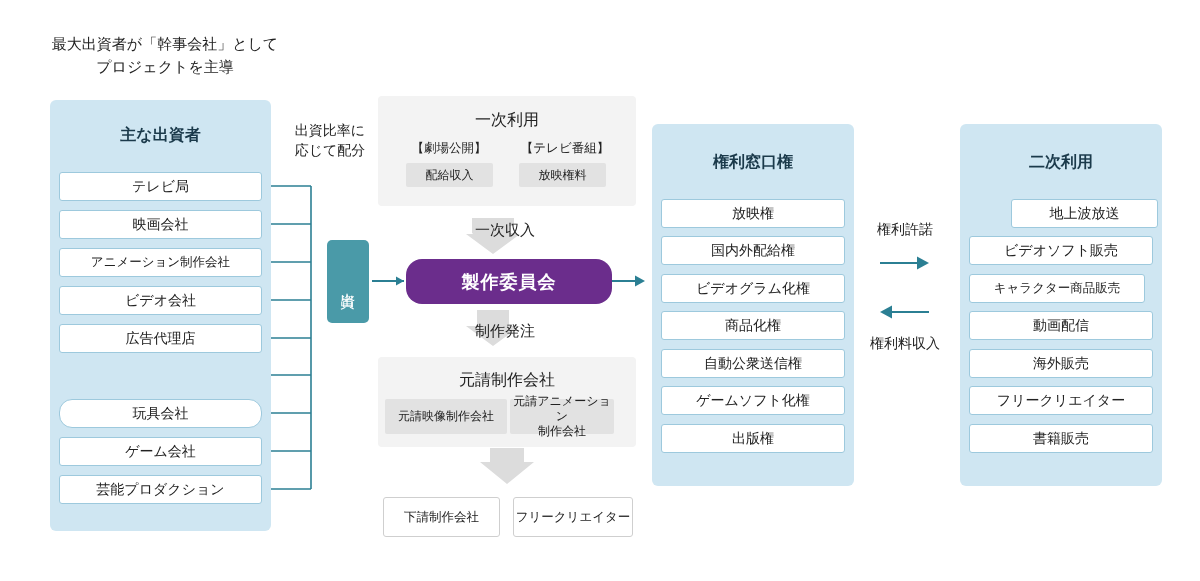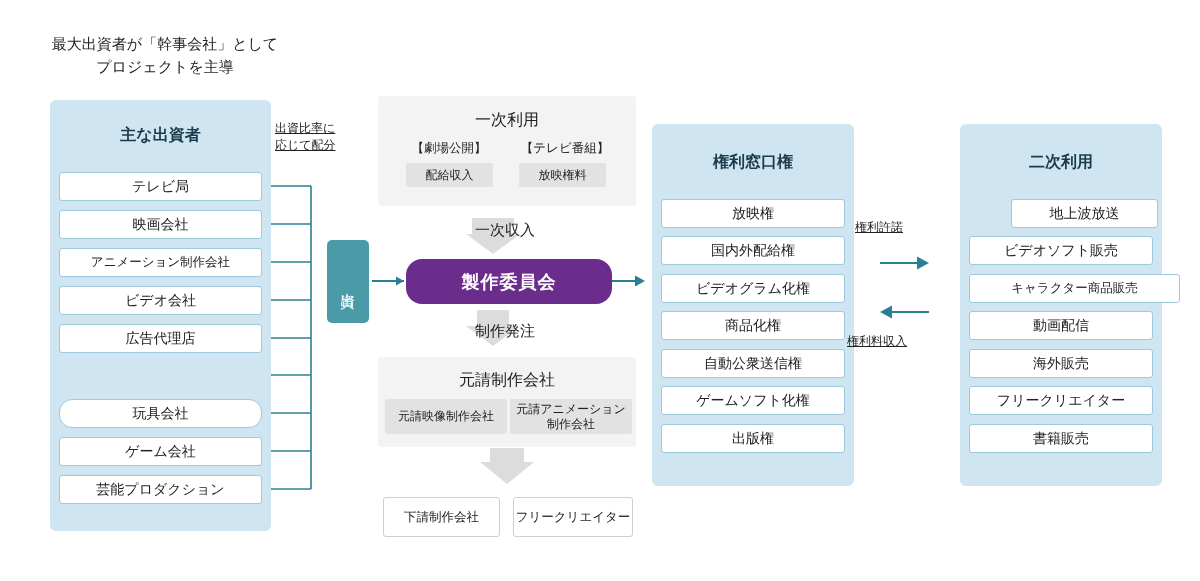--- a/index.html
+++ b/index.html
@@ -119,25 +119,25 @@
     letter-spacing: 1px;
   }
 
   
   .mid-label {
     font-size: 15px;
     color: #222;
     text-align: center;
   }
   .side-label {
-    font-size: 12px;
-    color: #222;
+    font-size: 14px;
+    color: #222;
+    text-align: center;
     line-height: 1.45;
     white-space: pre-line;
-    text-decoration: underline;
   }
 
   svg.deco { position: absolute; left: 0; top: 0; width: 1200px; height: 581px; overflow: visible; pointer-events: none; }
 </style>
 </head>
 <body>
 
 <div class="canvas">
 
   <svg class="deco">
@@ -204,21 +204,21 @@
 
   <div class="abs mid-label" style="left:405px; top:221px; width:200px;">一次収入</div>
 
   <div class="abs purple-box" style="left:406px; top:259px; width:206px; height:45px;">製作委員会</div>
 
   <div class="abs mid-label" style="left:405px; top:322px; width:200px;">制作発注</div>
 
   <div class="abs panel-grey" style="left:378px; top:357px; width:258px; height:90px;"></div>
   <div class="abs grey-title" style="left:378px; top:370px; width:258px;">元請制作会社</div>
   <div class="abs grey-chip" style="left:385px; top:399px; width:122px; height:35px;">元請映像制作会社</div>
-  <div class="abs grey-chip" style="left:510px; top:399px; width:122px; height:35px;align-items:center;">
+  <div class="abs grey-chip" style="left:510px; top:399px; width:104px; height:35px;align-items:center;">
     <span style="white-space: pre-line;">元請アニメーション
 制作会社</span>
   </div>
 
   <div class="abs outline-box" style="left:383px; top:497px; width:117px; height:40px;">下請制作会社</div>
   <div class="abs outline-box" style="left:513px; top:497px; width:120px; height:40px;">フリークリエイター</div>
 
   <div class="abs panel-blue" style="left:652px; top:124px; width:202px; height:362px;"></div>
   <div class="abs panel-title" style="left:652px; top:152px; width:202px;">権利窓口権</div>
   <div class="abs row-box" style="left:661px; top:199px; width:184px; height:29px;">放映権</div>
@@ -229,19 +229,19 @@
   <div class="abs row-box" style="left:661px; top:386px; width:184px; height:29px;">ゲームソフト化権</div>
   <div class="abs row-box" style="left:661px; top:424px; width:184px; height:29px;">出版権</div>
 
   <div class="abs side-label" style="left:855px; top:219px; width:100px;">権利許諾</div>
   <div class="abs side-label" style="left:847px; top:333px; width:116px;">権利料収入</div>
 
   <div class="abs panel-blue" style="left:960px; top:124px; width:202px; height:362px;"></div>
   <div class="abs panel-title" style="left:960px; top:152px; width:202px;">二次利用</div>
   <div class="abs row-box" style="left:1011px; top:199px; width:147px; height:29px;">地上波放送</div>
   <div class="abs row-box" style="left:969px; top:236px; width:184px; height:29px;">ビデオソフト販売</div>
-  <div class="abs row-box small" style="left:969px; top:274px; width:211px; height:29px;">キャラクター商品販売</div>
+  <div class="abs row-box small" style="left:969px; top:274px; width:176px; height:29px;">キャラクター商品販売</div>
   <div class="abs row-box" style="left:969px; top:311px; width:184px; height:29px;">動画配信</div>
   <div class="abs row-box" style="left:969px; top:349px; width:184px; height:29px;">海外販売</div>
   <div class="abs row-box" style="left:969px; top:386px; width:184px; height:29px;">フリークリエイター</div>
   <div class="abs row-box" style="left:969px; top:424px; width:184px; height:29px;">書籍販売</div>
 
 </div>
 
 </body></html>

